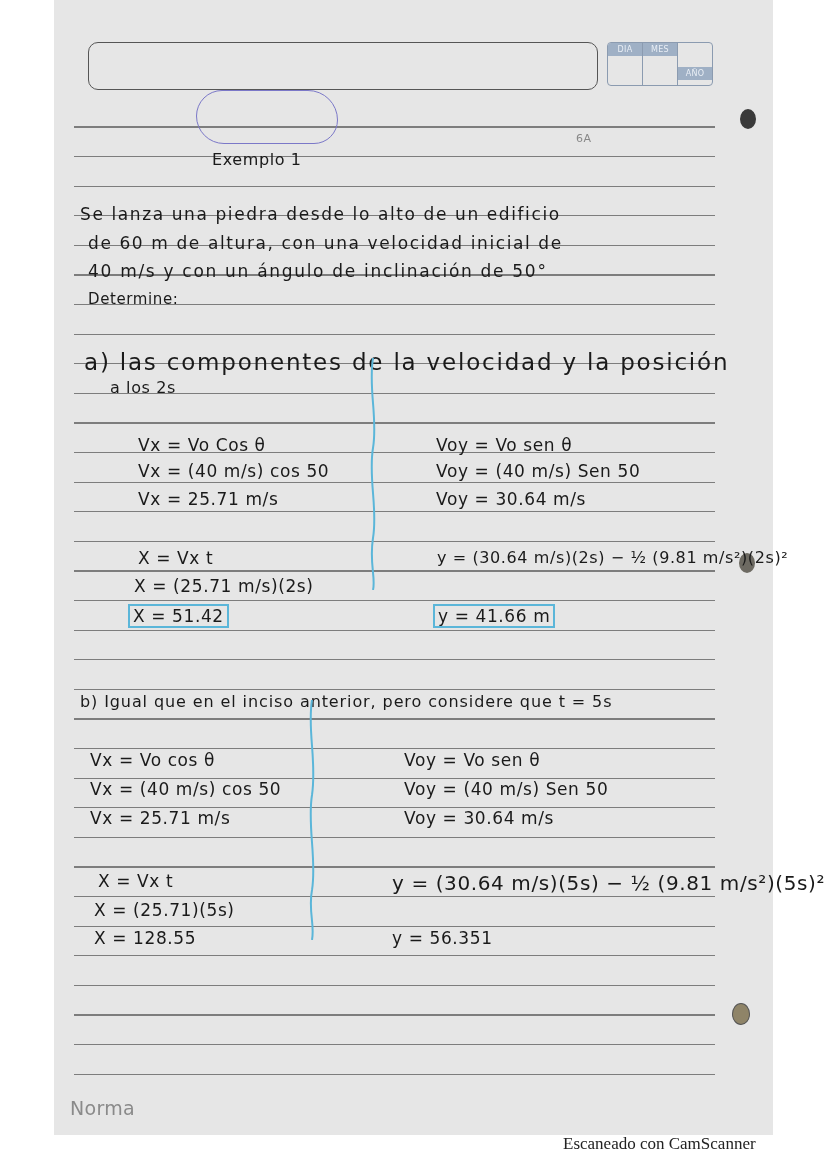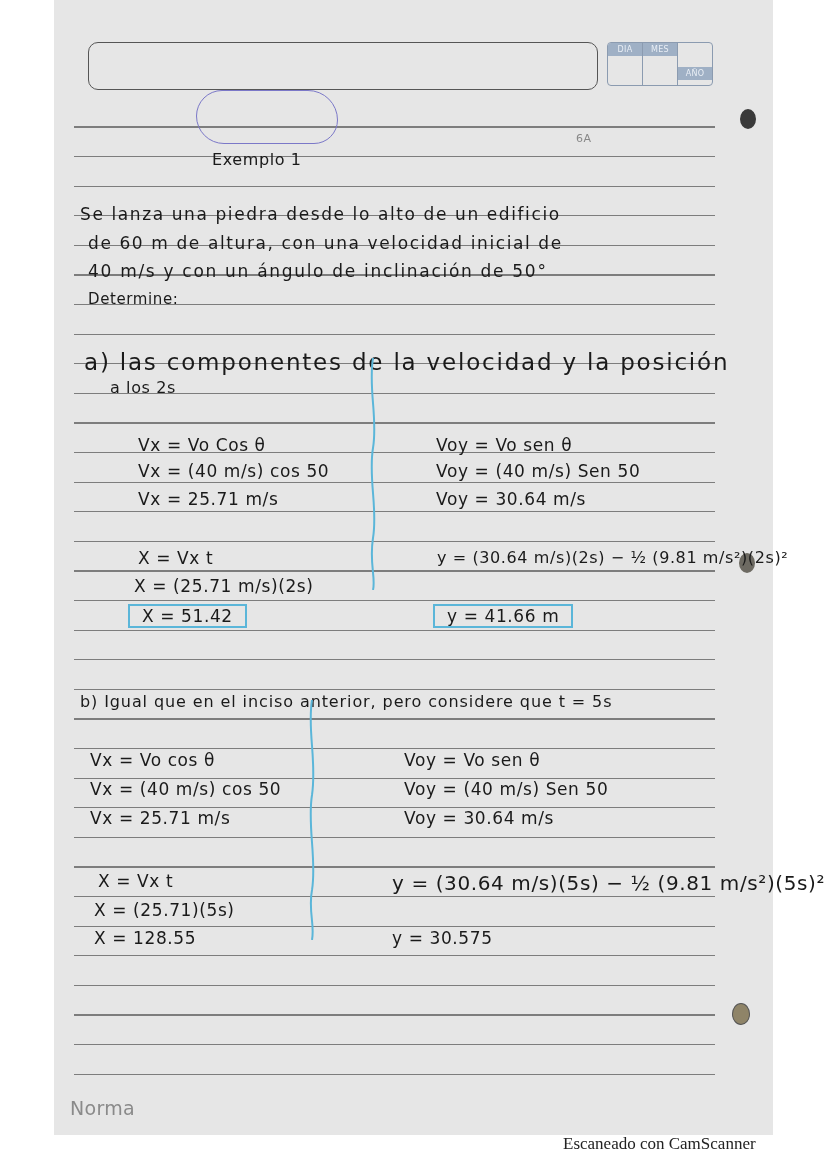--- a/index.html
+++ b/index.html
@@ -42,21 +42,21 @@
     position:absolute; white-space:nowrap; color:#1a1a1a;
     font-family:"DejaVu Sans", sans-serif; font-size:17px; letter-spacing:0.6px;
     transform-origin:left center;
     margin-top:38px;
   }
   .hw.small { font-size:15px; }
   .cloud {
     position:absolute; left:142px; top:90px; width:140px; height:52px;
     border:1.5px solid #7b78c8; border-radius:26px 30px 24px 28px;
   }
-  .boxed { border:2.5px solid #5bb6d9; padding:0 12px; }
+  .boxed { border:2.5px solid #5bb6d9; padding:0 3px; }
   .brace {
     position:absolute; width:12px;
   }
   .footer-brand {
     position:absolute; left:16px; top:1097px; font-size:19px; color:#8a8a8a;
     font-family:"DejaVu Sans", sans-serif; letter-spacing:0.3px;
   }
   .scanner {
     position:absolute; left:563px; top:1134px; font-size:17px; color:#222;
     font-family:Liberation Serif, serif;
@@ -125,18 +125,18 @@
   <div class="hw" style="left:36px; top:741px;">Vx = (40 m/s) cos 50</div>
   <div class="hw" style="left:36px; top:770px;">Vx = 25.71 m/s</div>
   <div class="hw" style="left:44px; top:833px;">X = Vx t</div>
   <div class="hw" style="left:40px; top:862px;">X = (25.71)(5s)</div>
   <div class="hw" style="left:40px; top:890px;">X = 128.55</div>
 
   <div class="hw" style="left:350px; top:712px;">Voy = Vo sen θ</div>
   <div class="hw" style="left:350px; top:741px;">Voy = (40 m/s) Sen 50</div>
   <div class="hw" style="left:350px; top:770px;">Voy = 30.64 m/s</div>
   <div class="hw" style="left:338px; top:833px; font-size:20px;">y = (30.64 m/s)(5s) − ½ (9.81 m/s²)(5s)²</div>
-  <div class="hw" style="left:338px; top:890px;">y = 30.575</div>
+  <div class="hw" style="left:338px; top:890px;">y = 56.351</div>
 
   <div class="footer-brand">Norma</div>
 </div>
 
 <div class="scanner">Escaneado con CamScanner</div>
 
 </body></html>

